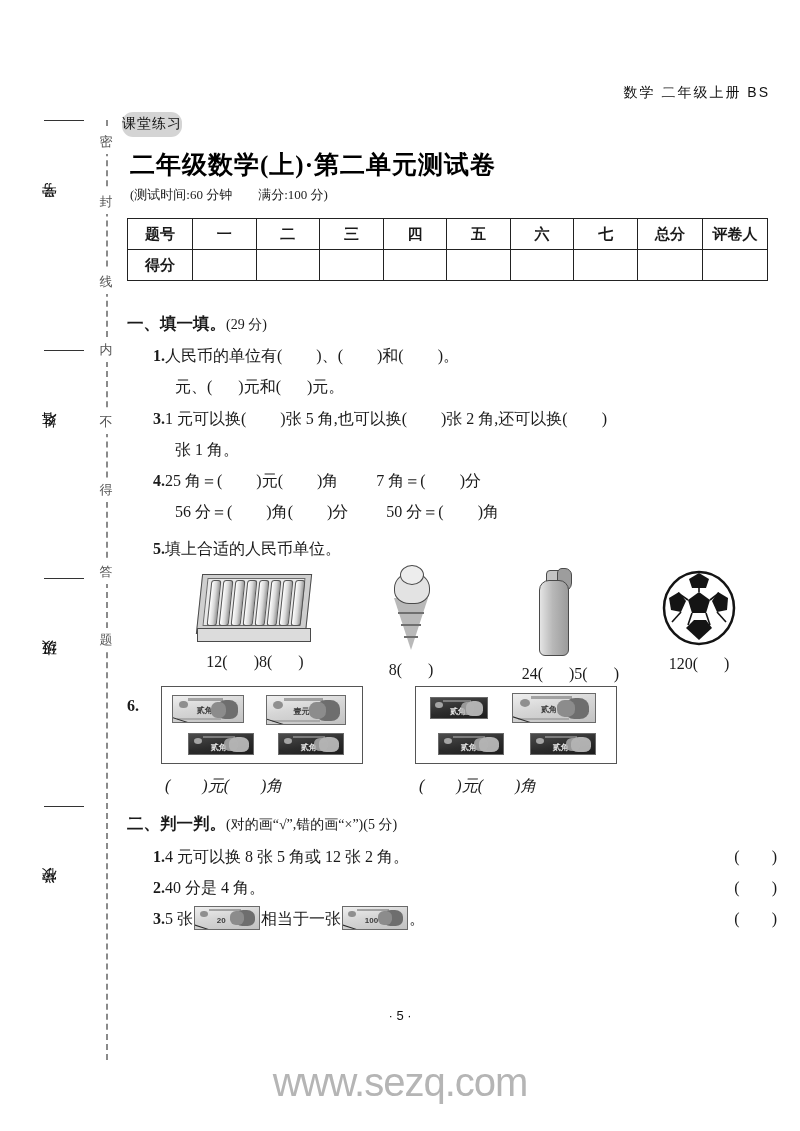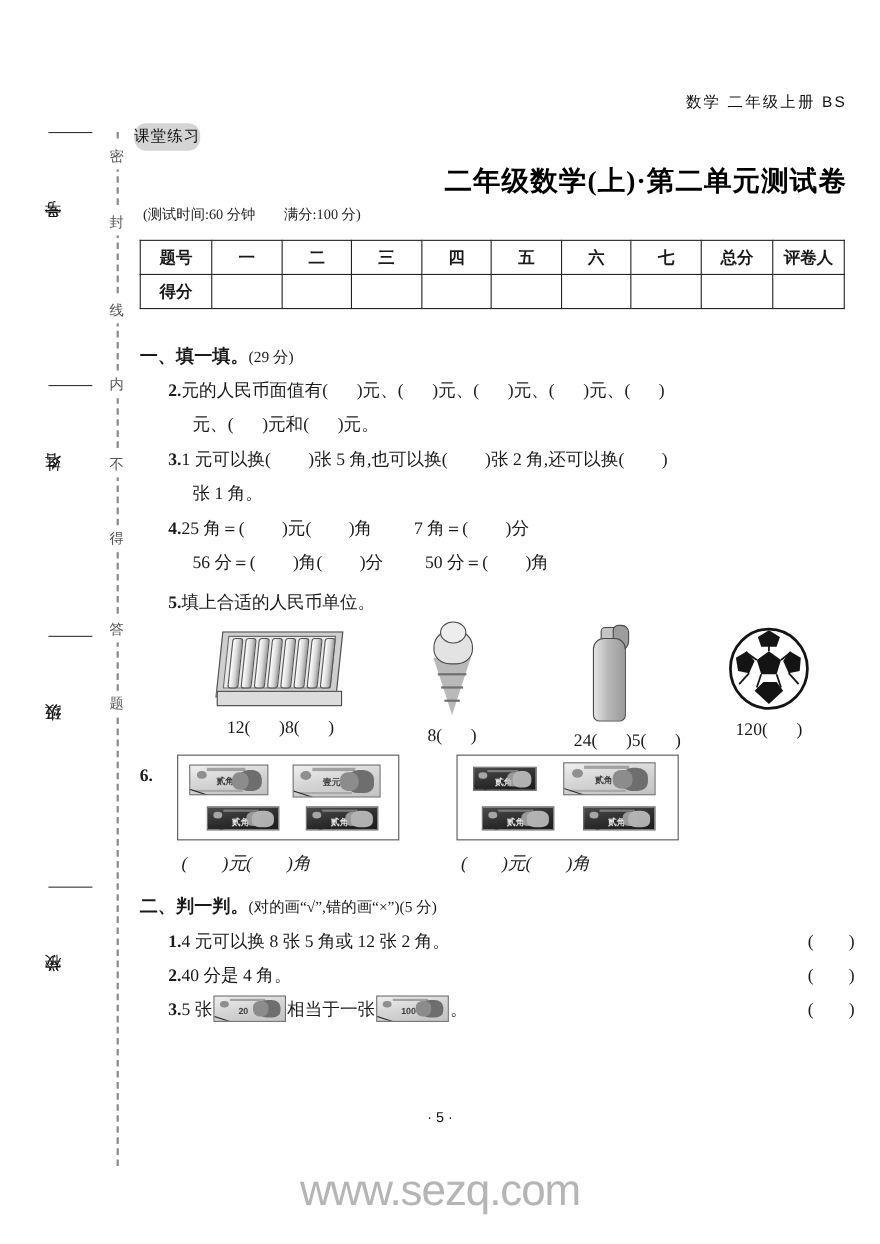--- a/index.html
+++ b/index.html
@@ -84,21 +84,21 @@
     font-size: 14px;
     letter-spacing: 1px;
     font-family: "Liberation Sans", "DejaVu Sans", sans-serif;
     color: #111;
   }
   .title {
     position: absolute;
     left: 130px;
     top: 148px;
     width: 640px;
-    text-align: right;
+    text-align: left;
     font-size: 25px;
     font-weight: bold;
     letter-spacing: 1px;
     color: #000;
   }
   .subtitle {
     position: absolute;
     left: 130px;
     top: 186px;
     width: 640px;
@@ -396,24 +396,24 @@
   </tr>
 </tbody>
   </table>
 
 <div class="content">
 
   <div class="sec-head">
     <span>一、填一填。</span><span class="pts">(29 分)</span>
   </div>
 
-
   <div class="qline">
-    <span class="qnum">2.</span><span>元的人民币面值有(</span><span class="blank b-sm"></span><span>)元、(</span><span class="blank b-sm"></span><span>)元、(</span><span class="blank b-sm"></span><span>)元、(</span><span class="blank b-sm"></span><span>)元、(</span><span class="blank b-sm"></span><span>)</span>
-  </div>
+    <span class="qnum">1.</span><span>人民币的单位有(</span><span class="blank b-md"></span><span>)、(</span><span class="blank b-md"></span><span>)和(</span><span class="blank b-md"></span><span>)。</span>
+  </div>
+
   <div class="qline cont-line">
     <span>元、(</span><span class="blank b-sm"></span><span>)元和(</span><span class="blank b-sm"></span><span>)元。</span>
   </div>
 
   <div class="qline">
     <span class="qnum">3.</span><span>1 元可以换(</span><span class="blank b-md"></span><span>)张 5 角,也可以换(</span><span class="blank b-md"></span><span>)张 2 角,还可以换(</span><span class="blank b-md"></span><span>)</span>
   </div>
   <div class="qline cont-line">
     <span>张 1 角。</span>
   </div>

